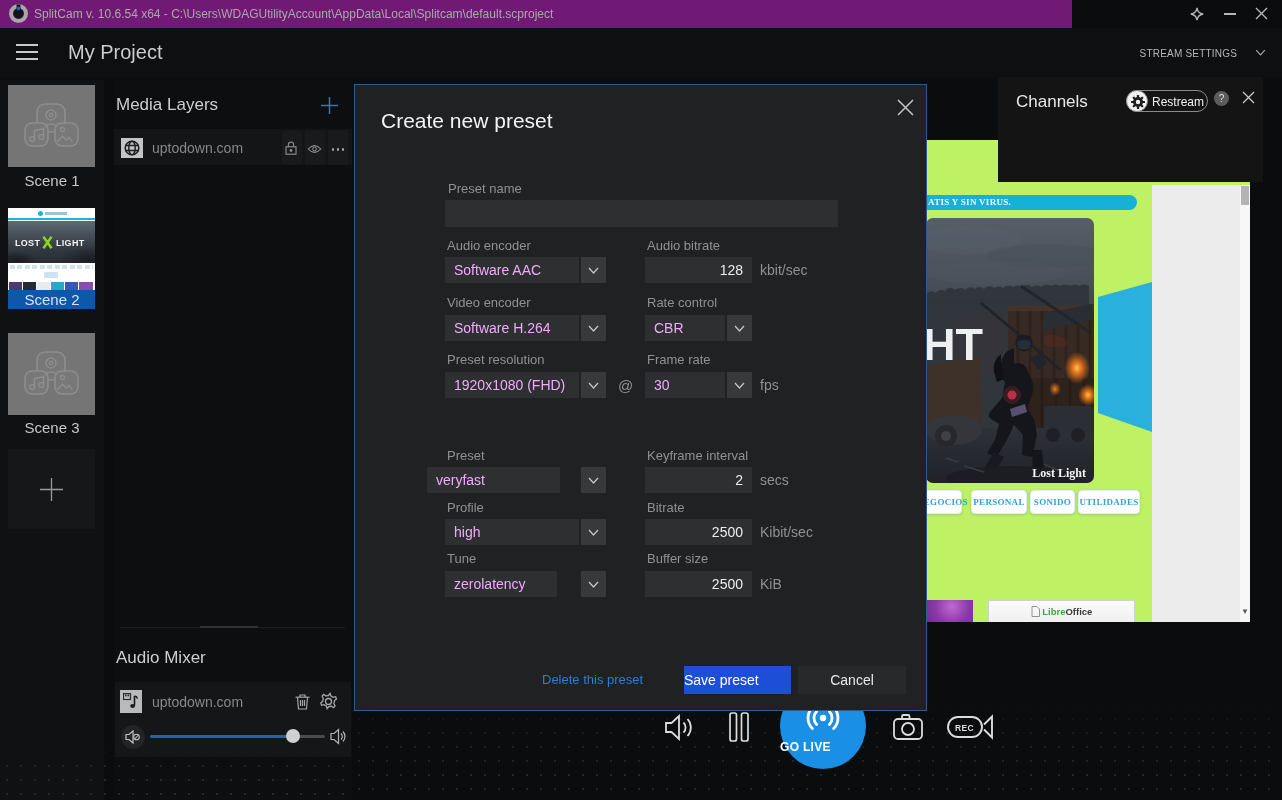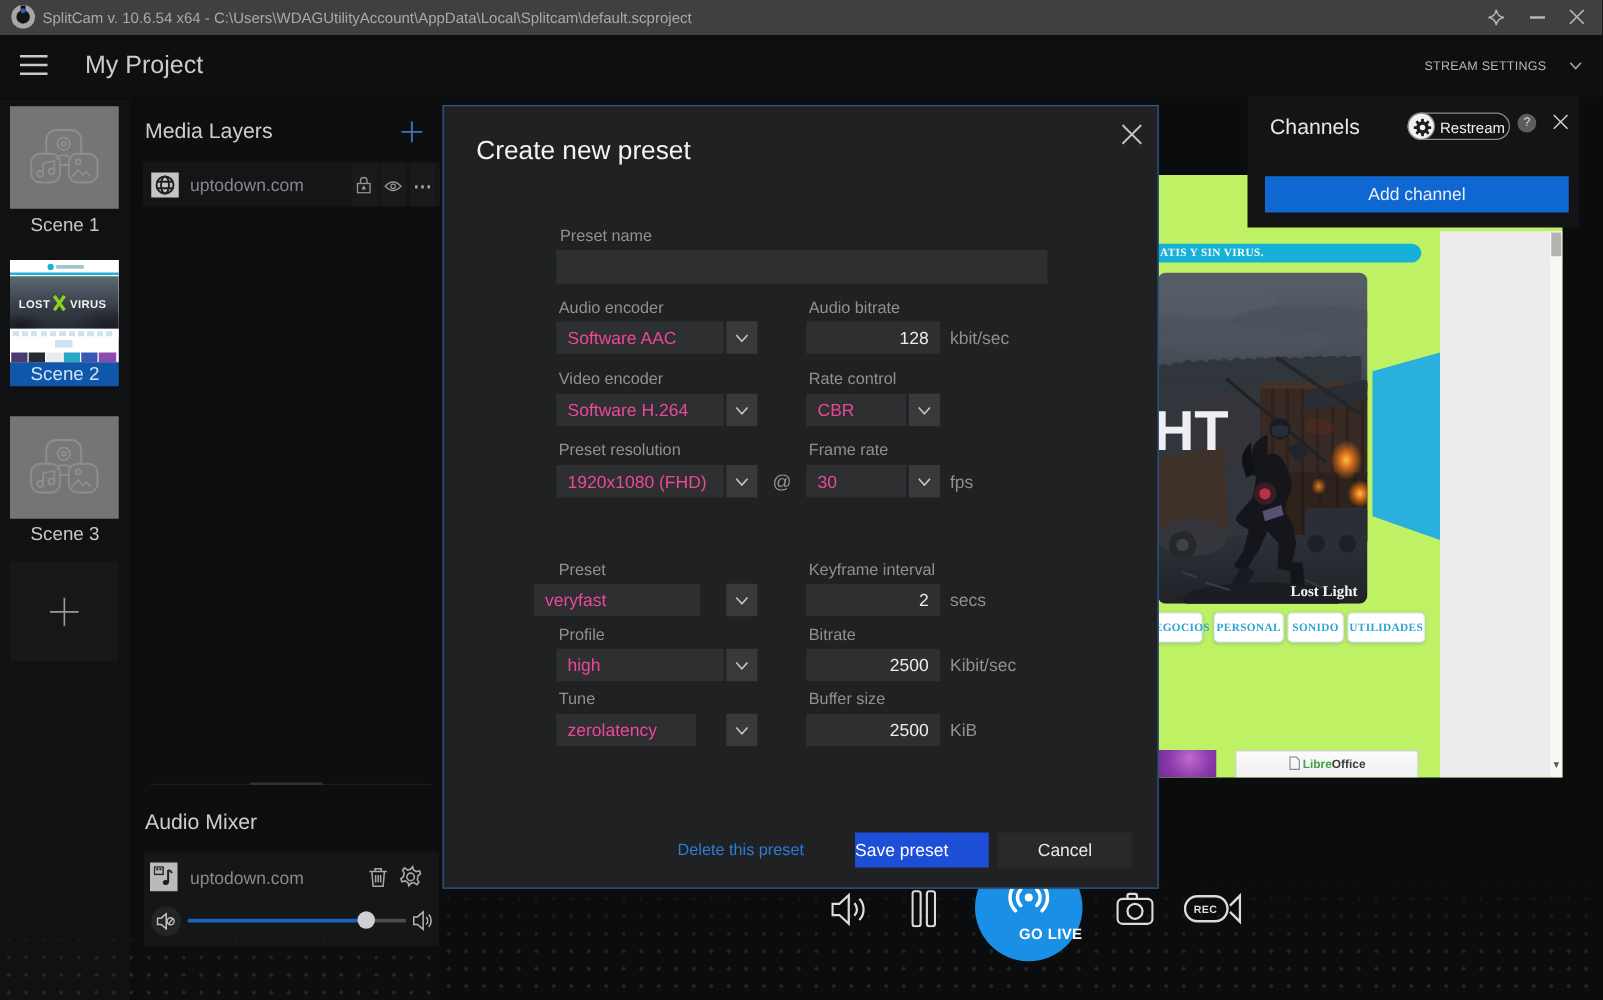--- a/index.html
+++ b/index.html
@@ -1,21 +1,21 @@
 <!DOCTYPE html>
 <html><head>
 <meta charset="utf-8">
 <style>
   * { margin:0; padding:0; box-sizing:border-box; }
   html,body { width:1282px; height:800px; overflow:hidden; background:#0b0c0d; }
   body { font-family:"Liberation Sans", sans-serif; position:relative; }
   .abs { position:absolute; }
 
   
-  #titlebar { left:0; top:0; width:1282px; height:28px; background:#404040; }
+  #titlebar { left:0; top:0; width:1072px; height:28px; background:#701a75; }
   #titlebar .title { position:absolute; left:34px; top:7px; font-size:12px; color:#a9a9a9; letter-spacing:0px; }
 
   
   #header { left:0; top:28px; width:1282px; height:50px; background:#0e0f10; }
   #myproject { position:absolute; left:68px; top:13px; font-size:20px; color:#cbcccd; }
   #streamsettings { position:absolute; right:45px; top:20px; font-size:10px; letter-spacing:0.2px; color:#b6b7b8; }
 
   
   #scenes { left:0; top:80px; width:104px; height:720px; background:#101112; }
   .scenetile { position:absolute; left:8px; width:87px; height:82px; background:#757575; }
@@ -31,21 +31,21 @@
   #channels { left:998px; top:77px; width:265px; height:105px; background:#141415; }
   #addchannel { position:absolute; left:14px; top:64px; width:243px; height:29px; background:#0f67d2; color:#e8eef8; font-size:14px; text-align:center; line-height:29px; }
 
   
   #page { left:926px; top:140px; width:324px; height:482px; background:#bef264; overflow:hidden; }
 
   
   #modal { left:354px; top:84px; width:573px; height:627px; background:#1f2123; border:1px solid #2e5b8d; z-index:40; }
   .mlabel { position:absolute; font-size:13px; color:#8f9192; }
   .field  { position:absolute; background:#2d2f31; }
-  .drop   { position:absolute; height:26px; background:#2d2f31; color:#ec4899; font-size:14px; line-height:26px; padding-left:9px; }
+  .drop   { position:absolute; height:26px; background:#2d2f31; color:#f0abfc; font-size:14px; line-height:26px; padding-left:9px; }
   .num    { position:absolute; height:26px; background:#2d2f31; color:#eceded; font-size:14px; line-height:26px; text-align:right; padding-right:9px; }
   .chev   { position:absolute; width:25px; height:26px; background:#37393b; }
   .unit   { position:absolute; font-size:14px; color:#8f9192;text-align:center; }
 
   
   #golive { left:780px; top:683px; width:86px; height:86px; border-radius:50%; background:#1a8fe6; z-index:10; }
 
   .dots { background-image: radial-gradient(circle, #242927 1.3px, transparent 1.5px); background-size:14px 14px; }
   .pill { position:absolute; top:350px; height:24px; background:#fff; border:1px solid #e2ecf2; border-radius:4px; box-shadow:0 1px 3px rgba(110,140,160,.4); font-family:"Liberation Serif",serif; font-weight:bold; font-size:9px; color:#2da5d5; text-align:center; line-height:22px; letter-spacing:0.3px; }
 </style>
@@ -100,21 +100,21 @@
     </svg>
   </div>
   <div class="scenelabel" style="top:92px">Scene 1</div>
   <div class="abs" id="scene2thumb" style="left:8px;top:128px;width:87px;height:82px;background:#fff;overflow:hidden">
     <div class="abs" style="left:0;top:0;width:87px;height:10px;background:#fff"></div>
     <div class="abs" style="left:30px;top:3px;width:5px;height:5px;border-radius:50%;background:#1bb3da"></div>
     <div class="abs" style="left:37px;top:4px;width:22px;height:3px;background:#9ec4d2"></div>
     <div class="abs" style="left:0;top:10px;width:87px;height:2px;background:#1bb3da"></div>
     <div class="abs" style="left:0;top:13px;width:87px;height:42px;background:linear-gradient(180deg,#5d6a74 0%,#49525c 30%,#353c44 60%,#272c33 100%)">
       <div class="abs" style="left:7px;top:17px;font-family:'Liberation Sans',sans-serif;font-weight:bold;font-size:9px;color:#f2f2f2;letter-spacing:0.3px">LOST</div>
-      <div class="abs" style="left:48px;top:17px;font-family:'Liberation Sans',sans-serif;font-weight:bold;font-size:9px;color:#f2f2f2;letter-spacing:0.3px">VIRUS</div>
+      <div class="abs" style="left:48px;top:17px;font-family:'Liberation Sans',sans-serif;font-weight:bold;font-size:9px;color:#f2f2f2;letter-spacing:0.3px">LIGHT</div>
       <svg class="abs" style="left:33px;top:14px" width="13" height="15" viewBox="0 0 16 18">
         <path d="M3 2 L8 9 L13 2 M3 16 L8 9 L13 16" stroke="#8fd122" stroke-width="3.2" fill="none"></path>
       </svg>
       <div class="abs" style="left:0;top:30px;width:30px;height:12px;background:radial-gradient(ellipse at 30% 80%, rgba(20,22,26,.85), transparent 70%)"></div>
       <div class="abs" style="right:0;top:26px;width:34px;height:16px;background:radial-gradient(ellipse at 80% 80%, rgba(25,28,34,.9), transparent 75%)"></div>
     </div>
     <div class="abs" style="left:0;top:55px;width:87px;height:8px;background:#fff">
       <div class="abs" style="left:2px;top:2px;width:83px;height:4px;background:repeating-linear-gradient(90deg,#cfe3ee 0 5px,#fff 5px 7.5px)"></div>
     </div>
     <div class="abs" style="left:36px;top:64px;width:14px;height:6px;background:#cfe2f2;border-radius:1px"></div>
@@ -346,21 +346,20 @@
         </g>
         <circle cx="8" cy="8" r="2.2" fill="#f2f2f2"></circle>
       </svg>
     </div>
     <div class="abs" style="left:25px;top:4px;font-size:12px;color:#f0f0f0">Restream</div>
   </div>
   <div class="abs" style="left:216px;top:14px;width:15px;height:15px;border-radius:50%;background:#5c5c5c;color:#ddd;font-size:10px;text-align:center;line-height:15px">?</div>
   <svg class="abs" style="left:244px;top:14px" width="13" height="13" viewBox="0 0 13 13">
     <path d="M1 1 L12 12 M12 1 L1 12" stroke="#c9c9c9" stroke-width="1.3"></path>
   </svg>
-  <div id="addchannel">Add channel</div>
 </div>
 <div class="abs dots" id="dotsA" style="left:352px;top:698px;width:930px;height:102px;-webkit-mask-image:linear-gradient(180deg,transparent 0,rgba(0,0,0,.5) 30px,#000 70px);mask-image:linear-gradient(180deg,transparent 0,rgba(0,0,0,.5) 30px,#000 70px)"></div>
 <div class="abs dots" id="dotsB" style="left:0;top:745px;width:352px;height:55px;-webkit-mask-image:linear-gradient(180deg,transparent 0,#000 25px);mask-image:linear-gradient(180deg,transparent 0,#000 25px)"></div>
 <svg class="abs" style="left:665px;top:714px" width="31" height="27" viewBox="0 0 31 27">
   <path d="M1 9 H6.5 L14 2 V25 L6.5 18 H1 Z" fill="none" stroke="#dcdcdc" stroke-width="1.8"></path>
   <path d="M18.5 8.5 a7 7 0 0 1 0 10" fill="none" stroke="#dcdcdc" stroke-width="1.8"></path>
   <path d="M22.5 5 a12.5 12.5 0 0 1 0 17" fill="none" stroke="#dcdcdc" stroke-width="1.8"></path>
 </svg>
 <svg class="abs" style="left:729px;top:712px" width="20" height="30" viewBox="0 0 20 30">
   <rect x="1" y="1" width="6.5" height="28" rx="2" fill="none" stroke="#dcdcdc" stroke-width="1.7"></rect>
@@ -369,21 +368,21 @@
 <div class="abs" id="golive">
   <svg class="abs" style="left:0px;top:0px" width="86" height="70" viewBox="0 0 86 70">
     <g fill="none" stroke="#fff" stroke-width="2.8" stroke-linecap="round">
       <path d="M36.6 41.4 A 9 9 0 0 1 36.6 28.6"></path>
       <path d="M32.4 45.6 A 15 15 0 0 1 32.4 24.4"></path>
       <path d="M49.4 28.6 A 9 9 0 0 1 49.4 41.4"></path>
       <path d="M53.6 24.4 A 15 15 0 0 1 53.6 45.6"></path>
     </g>
     <circle cx="43" cy="35" r="3.2" fill="#fff"></circle>
   </svg>
-  <div class="abs" style="left:0;top:57px;width:86px;text-align:right;font-size:12px;font-weight:bold;color:#fff;letter-spacing:0.3px">GO LIVE</div>
+  <div class="abs" style="left:0;top:57px;width:86px;text-align:left;font-size:12px;font-weight:bold;color:#fff;letter-spacing:0.3px">GO LIVE</div>
 </div>
 <svg class="abs" style="left:893px;top:713px" width="30" height="28" viewBox="0 0 30 28">
   <path d="M9 6 V3.5 a1.5 1.5 0 0 1 1.5 -1.5 H15 a1.5 1.5 0 0 1 1.5 1.5 V6" fill="none" stroke="#dcdcdc" stroke-width="1.8"></path>
   <rect x="1" y="6" width="28" height="20" rx="4" fill="none" stroke="#dcdcdc" stroke-width="1.8"></rect>
   <circle cx="15" cy="16" r="6" fill="none" stroke="#dcdcdc" stroke-width="1.8"></circle>
 </svg>
 <svg class="abs" style="left:947px;top:713px" width="46" height="28" viewBox="0 0 46 28">
   <rect x="1" y="4" width="34" height="20" rx="10" fill="none" stroke="#dcdcdc" stroke-width="1.9"></rect>
   <path d="M37 11.5 L45 3.5 V24.5 L37 16.5" fill="none" stroke="#dcdcdc" stroke-width="1.9"></path>
   <text x="8" y="17.8" font-family="Liberation Sans, sans-serif" font-size="8.5" font-weight="bold" fill="#dcdcdc" letter-spacing="0.3">REC</text>

